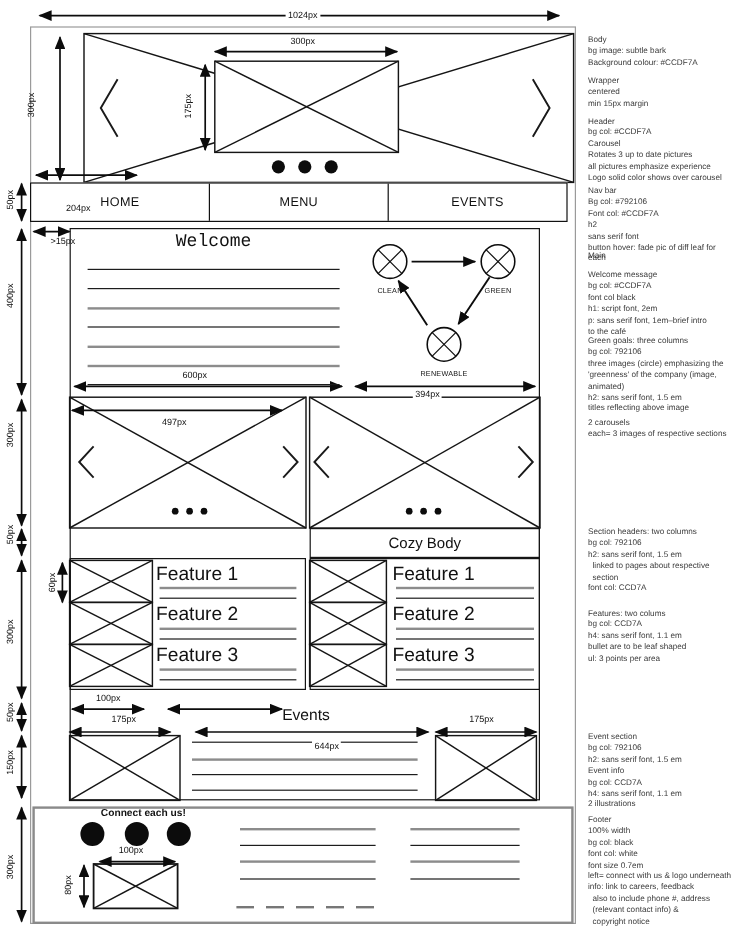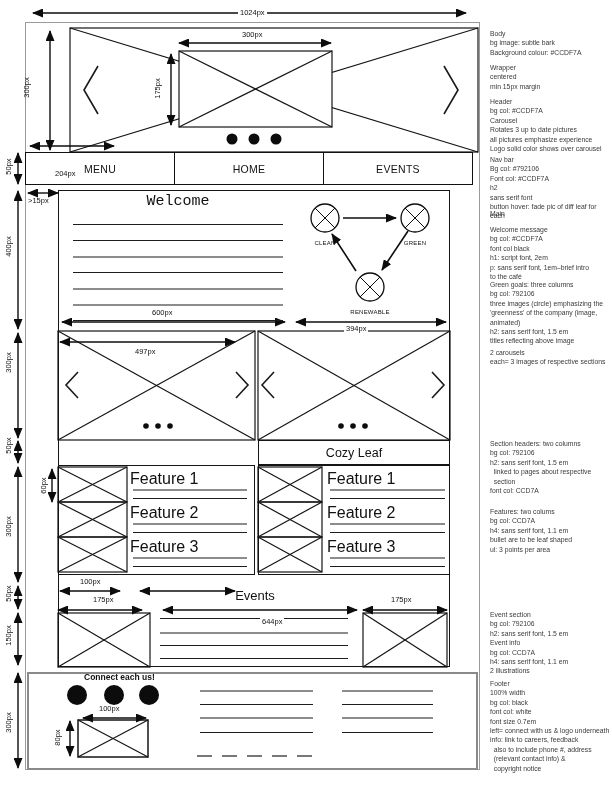--- a/index.html
+++ b/index.html
@@ -157,26 +157,26 @@
         <circle cx="365" cy="426" r="2.8"></circle>
     </g>
     <g fill="#0c0c0c">
       <circle cx="77" cy="695" r="10"></circle>
         <circle cx="114" cy="695" r="10"></circle>
         <circle cx="149" cy="695" r="10"></circle>
     </g>
   </svg>
 
   <div class="navbar">
+    <div class="nav-cell">HOME</div>
     <div class="nav-cell">MENU</div>
-    <div class="nav-cell">HOME</div>
     <div class="nav-cell">EVENTS</div>
   </div>
 
-  <div class="bar" style="left:258px;top:440px;width:192px;">Cozy Leaf</div>
+  <div class="bar" style="left:258px;top:440px;width:192px;">Cozy Body</div>
 
   <div class="featbox" style="left:58px;top:465px;width:197px;height:110px;"></div>
   <div class="featbox" style="left:258px;top:465px;width:192px;height:110px;"></div>
 
   <div class="title" style="left:68px;top:193px;width:220px;font-size:15px;font-family:Liberation Mono, monospace;">Welcome</div>
   <div class="gg-label" style="left:303px;top:240px;width:44px;">CLEAN</div>
   <div class="gg-label" style="left:393px;top:240px;width:44px;">GREEN</div>
   <div class="gg-label" style="left:340px;top:309px;width:60px;">RENEWABLE</div>
   <div class="ftitle" style="left:130px;top:470px;">Feature 1</div>
   <div class="ftitle" style="left:130px;top:504px;">Feature 2</div>
@@ -223,21 +223,21 @@
   <div class="hl" style="left:342px;top:704px;width:91px;"></div>
   <div class="hg" style="left:342px;top:717px;width:91px;"></div>
   <div class="hl" style="left:342px;top:732px;width:91px;"></div>
 
   <span class="dl wbg" style="left:238px;top:8px;">1024px</span>
   <span class="vl" style="left:11px;top:83px;">300px</span>
   <span class="dl wbg" style="left:240px;top:30px;">300px</span>
   <span class="vl" style="left:142px;top:84px;">175px</span>
   <span class="dl" style="left:55px;top:126px;margin-top:43px;">204px</span>
   <span class="vl" style="left:-7px;top:162px;">50px</span>
-  <span class="dl" style="left:28px;top:196px;">&gt;15px</span>
+  <span class="dl" style="left:42px;top:196px;">&gt;15px</span>
   <span class="vl" style="left:-7px;top:242px;">400px</span>
   <span class="dl" style="left:152px;top:308px;">600px</span>
   <span class="dl wbg" style="left:133px;top:347px;">497px</span>
   <span class="dl wbg" style="left:344px;top:324px;">394px</span>
   <span class="vl" style="left:-7px;top:358px;">300px</span>
   <span class="vl" style="left:-7px;top:441px;">50px</span>
   <span class="vl" style="left:28px;top:481px;">60px</span>
   <span class="vl" style="left:-7px;top:522px;">300px</span>
   <span class="dl" style="left:80px;top:577px;">100px</span>
   <span class="vl" style="left:-7px;top:589px;">50px</span>

